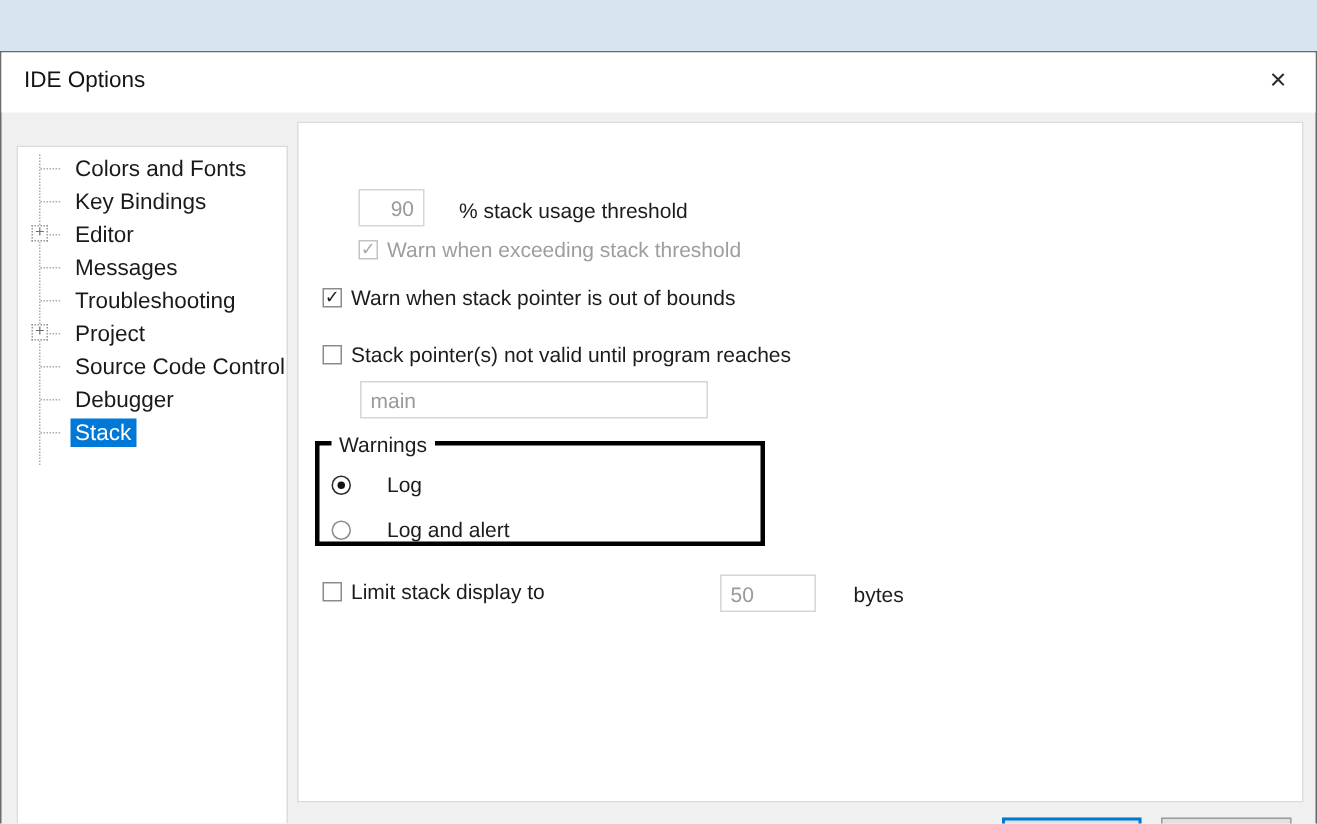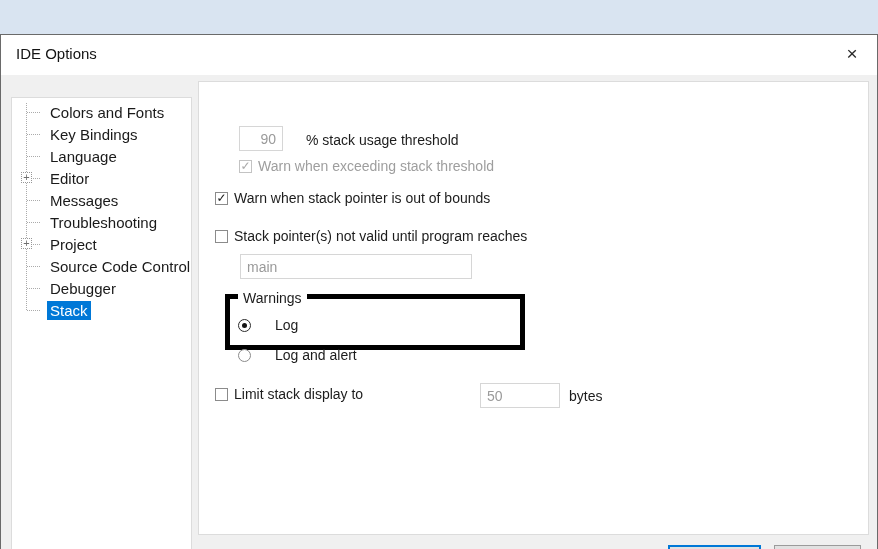--- a/index.html
+++ b/index.html
@@ -106,23 +106,23 @@
     font-size: 14px; color: #9a9a9a;
     padding: 0 6px;
     outline: none;
   }
   .txt-input.right { text-align: right; }
   .inline-label {
     position: absolute;
     font-size: 14px; color: #1c1c1c; white-space: nowrap;
   }
   .group {
-    position: absolute; left: 26px; top: 212px;
-    width: 300px; height: 56px;
-    border: 5px solid #000000;
+    position: absolute; left: 11px; top: 212px;
+    width: 300px; height: 70px;
+    border: 3px solid #000000;
   }
   .group-legend {
     position: absolute; left: 8px; top: -9px;
     background: #ffffff; padding: 0 5px;
     font-size: 14px; color: #1c1c1c;
   }
   .radio-row {
     position: absolute; left: 8px;
     display: flex; align-items: center; gap: 24px;
     font-size: 14px; color: #1c1c1c; white-space: nowrap;
@@ -163,23 +163,20 @@
   <div class="tree-panel">
     <div class="tree">
       <span class="tree-rail"></span>
       <div class="tree-row">
         <span class="tree-label">Colors and Fonts</span>
       </div>
       <div class="tree-row">
         <span class="tree-label">Key Bindings</span>
       </div>
       <div class="tree-row">
-        <span class="tree-label">Language</span>
-      </div>
-      <div class="tree-row">
         <span class="expand">+</span>
         <span class="tree-label">Editor</span>
       </div>
       <div class="tree-row">
         <span class="tree-label">Messages</span>
       </div>
       <div class="tree-row">
         <span class="tree-label">Troubleshooting</span>
       </div>
       <div class="tree-row">
@@ -234,21 +231,21 @@
       <div class="radio-row" style="top:48px;">
         <span class="radio"></span>
         <span>Log and alert</span>
       </div>
     </div>
 
     <div class="opt-row" style="left:16px; top:304px;">
       <span class="cb"></span>
       <span>Limit stack display to</span>
     </div>
-    <input class="txt-input" style="left: 281px; top: 301px; width: 80px;" readonly="" value="50">
+    <input class="txt-input" style="left: 281px; top: 301px; width: 64px;" readonly="" value="50">
     <span class="inline-label" style="left:370px; top:306px;">bytes</span>
 
   </div>
 
   <div class="btn btn-ok">OK</div>
   <div class="btn btn-cancel">Cancel</div>
 
 </div>
 
 </body></html>

